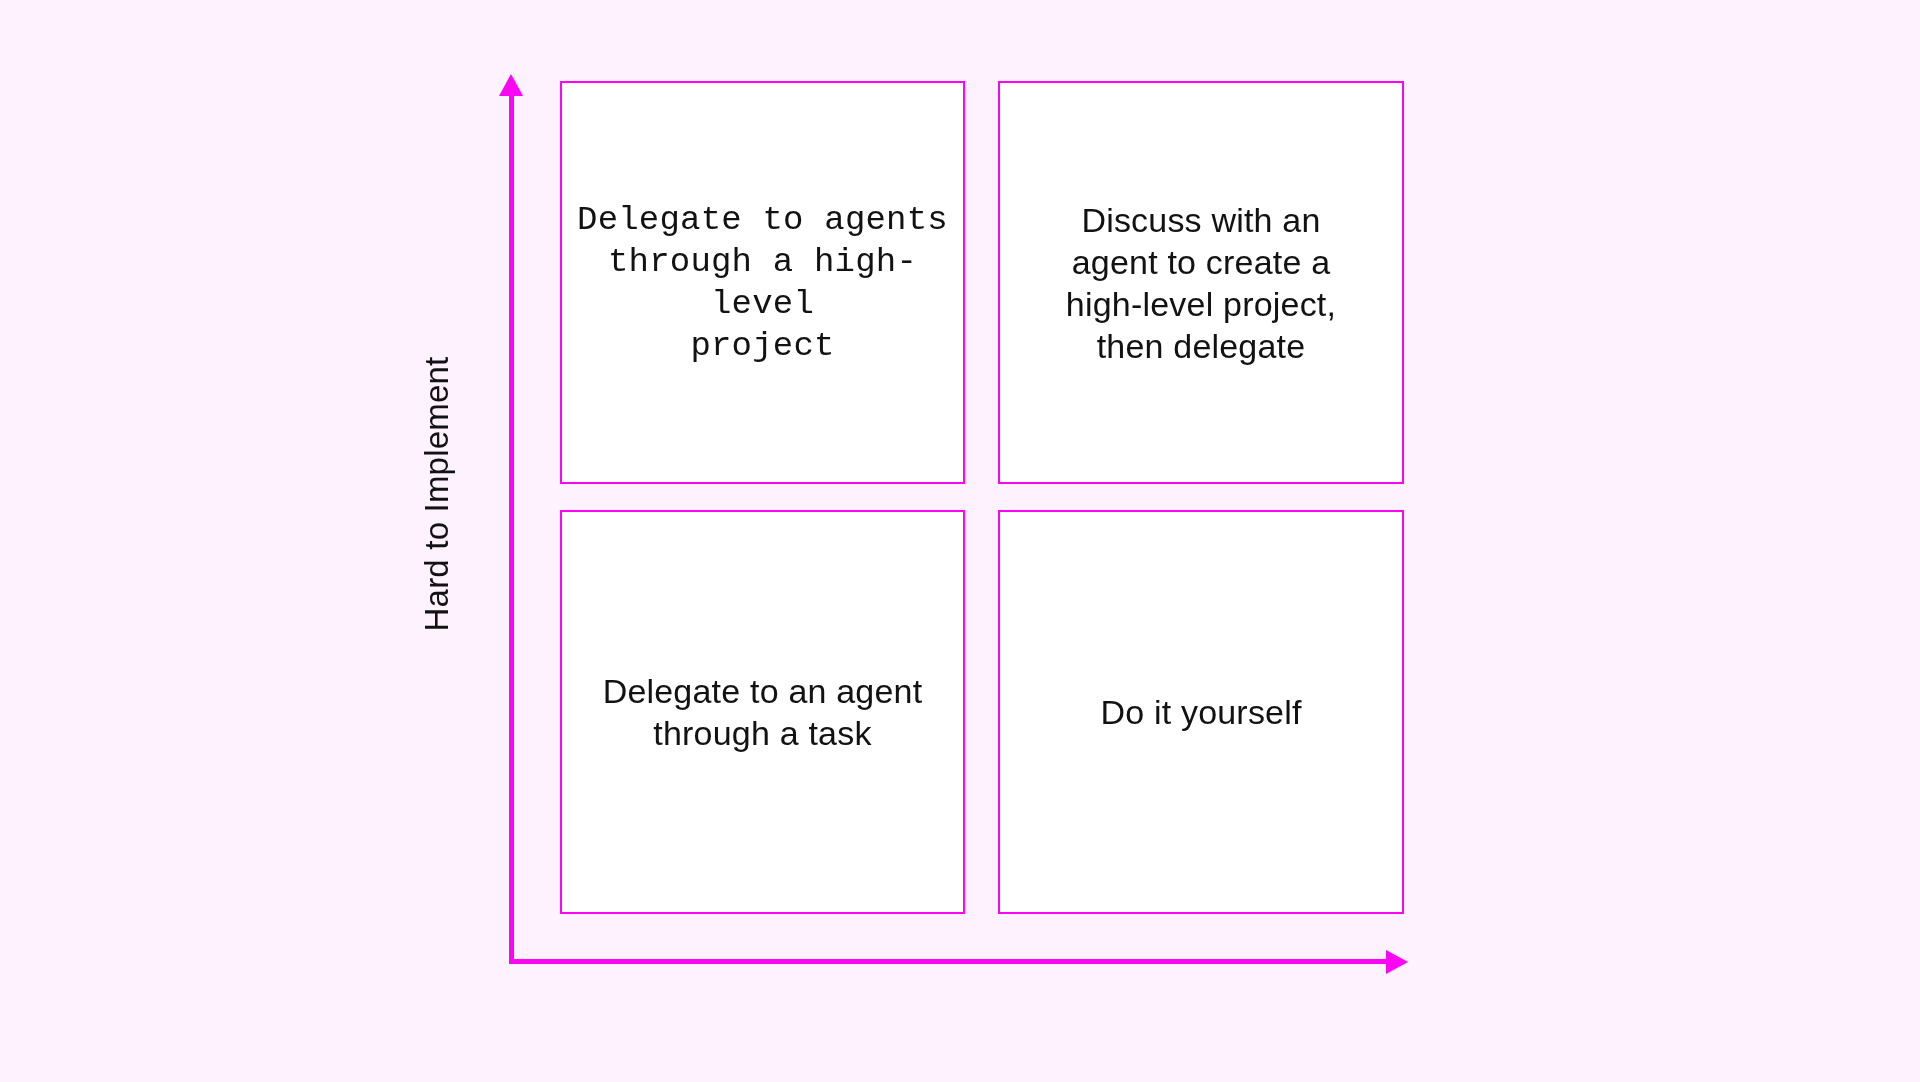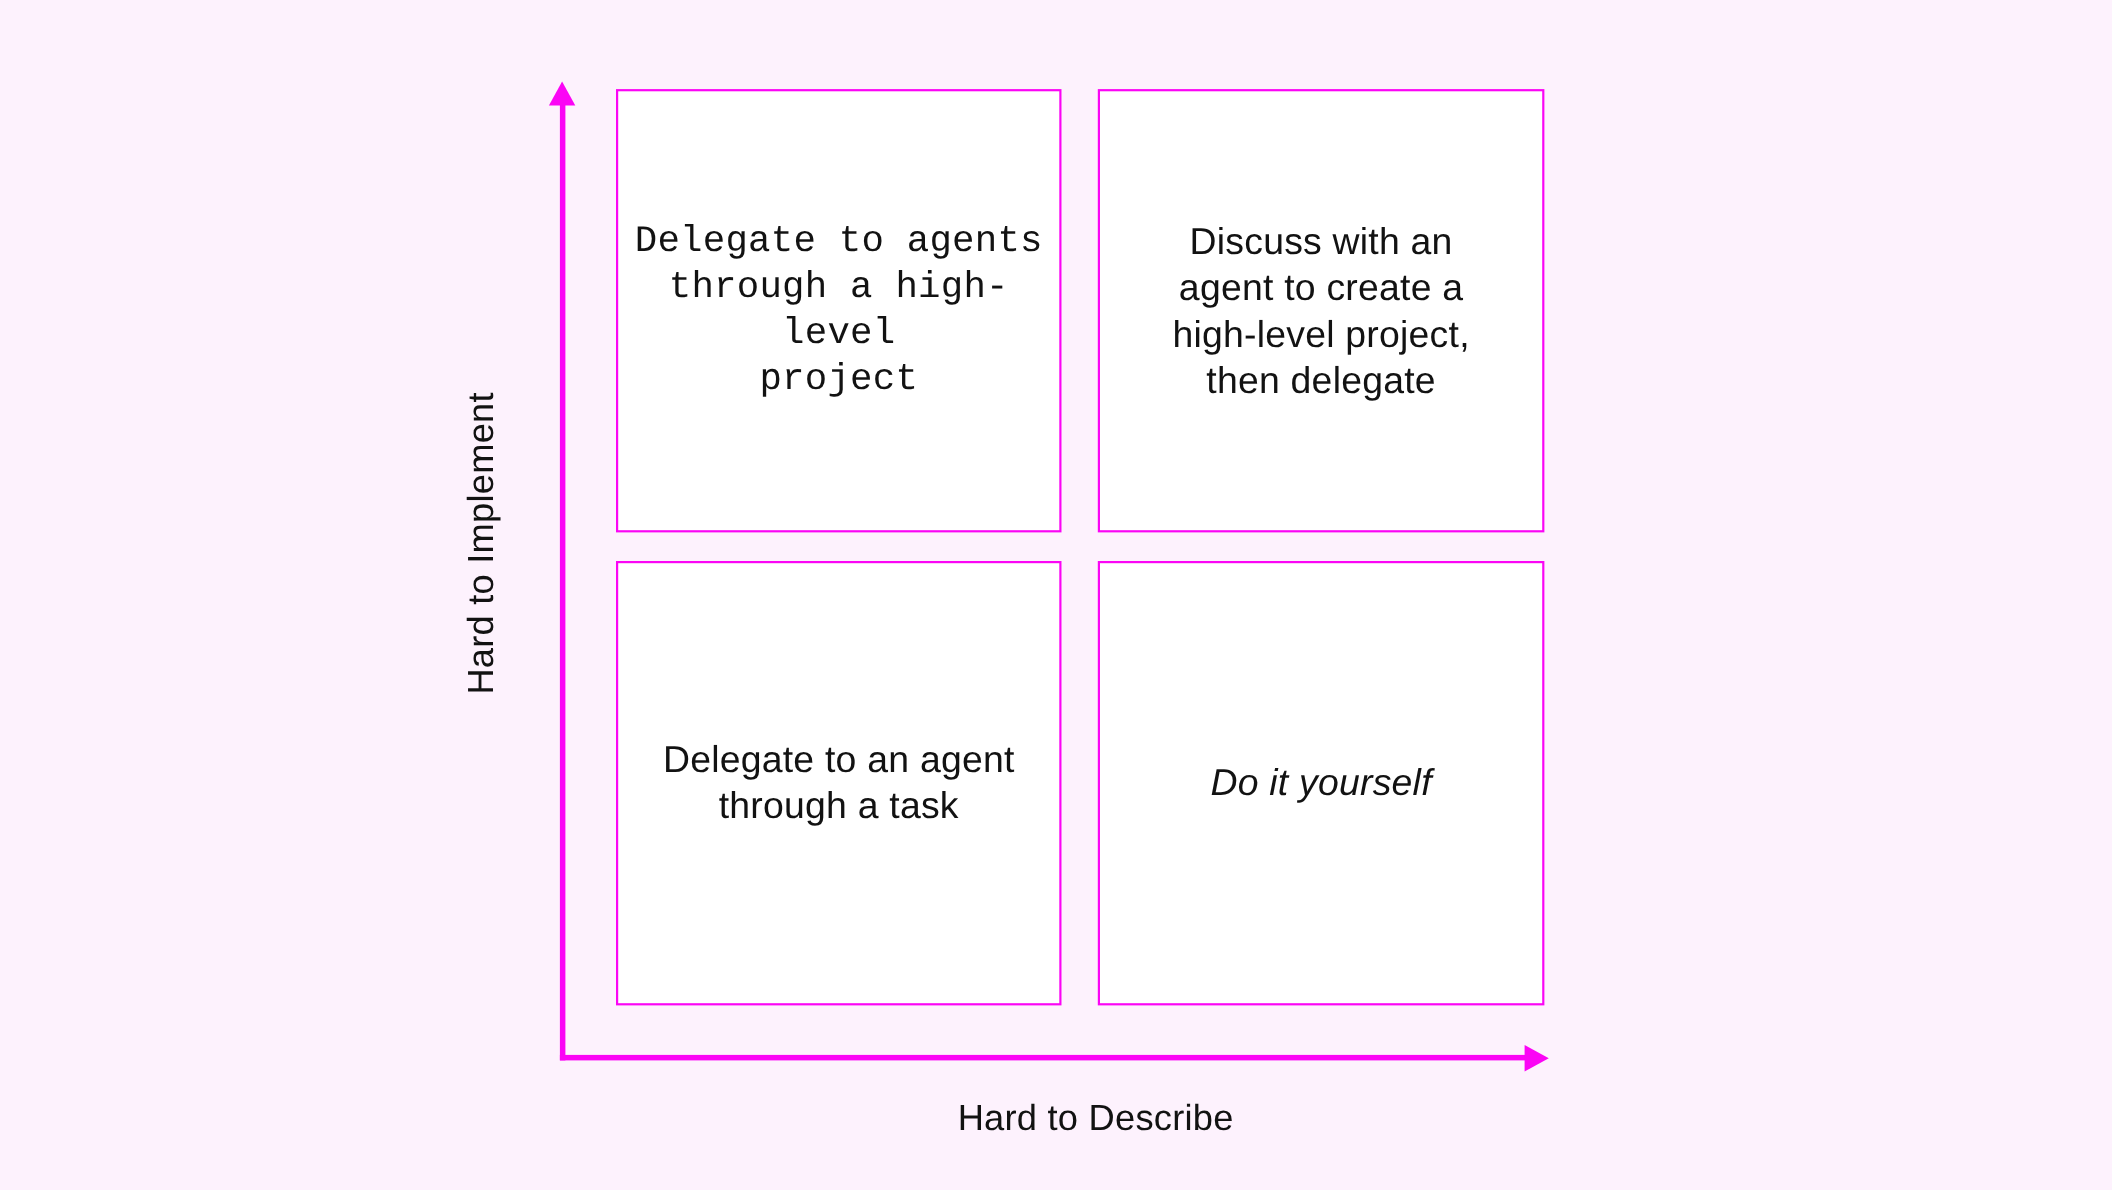--- a/index.html
+++ b/index.html
@@ -77,21 +77,21 @@
     background: #FFFFFF;
     border: 2px solid #FB05F5;
     box-sizing: border-box;
     display: flex;
     align-items: center;
     justify-content: center;
   }
   .q-top-left     { left: 560px; top: 81px;  width: 405px; height: 403px; font-family: Liberation Mono, monospace; }
   .q-top-right    { left: 998px; top: 81px;  width: 406px; height: 403px; }
   .q-bottom-left  { left: 560px; top: 510px; width: 405px; height: 404px; }
-  .q-bottom-right { left: 998px; top: 510px; width: 406px; height: 404px; font-style: italic; }
+  .q-bottom-right { left: 998px; top: 510px; width: 406px; height: 404px; }
   .quadrant-text {
     color: #121212;
     font-size: 34px;
     line-height: 42px;
     text-align: center;
     white-space: pre-line;
     letter-spacing: 0.2px;
     padding: 0 10px;
   }
 </style>
@@ -99,21 +99,20 @@
 <body>
 
 <div class="canvas">
 
   <div class="axis-line axis-v"></div>
   <div class="axis-line axis-h"></div>
   <div class="arrowhead arrowhead-up"></div>
   <div class="arrowhead arrowhead-right"></div>
 
   <div class="axis-label axis-label-y">Hard to Implement</div>
-  <div class="axis-label axis-label-x">Hard to Describe</div>
 
   <div class="quadrant q-top-left">
     <div class="quadrant-text">Delegate to agents
 through a high-level
 project</div>
   </div>
 
   <div class="quadrant q-top-right">
     <div class="quadrant-text">Discuss with an
 agent to create a

